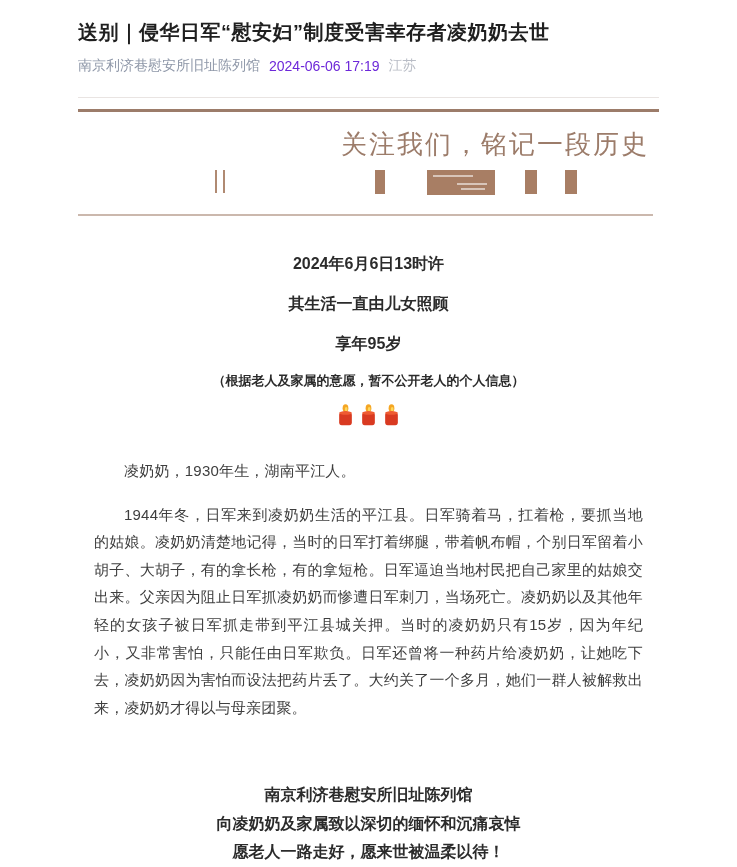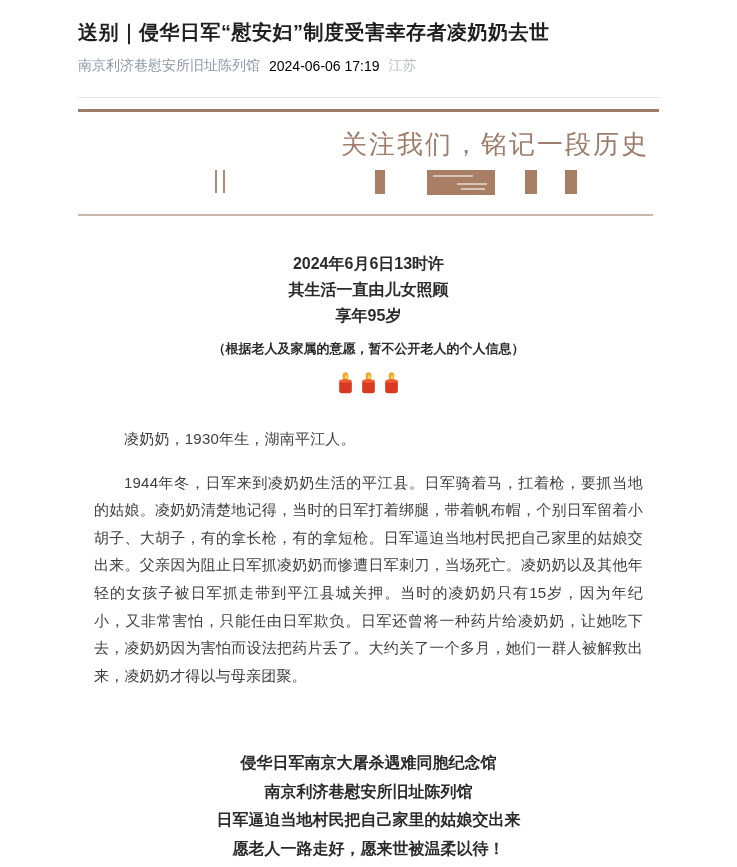--- a/index.html
+++ b/index.html
@@ -13,21 +13,21 @@
   
   .article-title{
     font-size:20px;font-weight:700;color:#1f1f1f;
     line-height:1.4;letter-spacing:.5px;margin:0;
   }
   .meta-row{
     margin-top:11px;font-size:14px;display:flex;align-items:center;gap:9px;
     white-space:nowrap;
   }
   .meta-account{color:#8e97a8;}
-  .meta-date{color:#000000;}
+  .meta-date{color:#6d28d9;}
   .meta-location{color:#b9bdc6;}
 
   
   .banner{
     margin-top:22px;height:122px;position:relative;
   }
   .banner-hairline{height:1px;background:#e9e4e2;width:100%;}
   .banner-topline{height:3px;background:#9c7c6a;width:100%;margin-top:11px;}
   .banner-slogan{
     text-align:right;margin-top:17px;padding-right:10px;
@@ -44,21 +44,21 @@
   .bar-stamp .tex{position:absolute;background:rgba(255,255,255,.55);height:2px;}
   .bar-stamp .tex.a{left:6px;top:5px;width:40px;}
   .bar-stamp .tex.b{left:30px;top:13px;width:30px;}
   .bar-stamp .tex.c{left:34px;top:18px;width:24px;}
   .bar-solid2{left:447px;width:12px;height:24px;}
   .bar-solid3{left:487px;width:12px;height:24px;}
   .banner-bottomline{height:2px;background:#cbb8ad;width:99%;margin-top:19px;}
 
   
   .notice{margin-top:33px;text-align:center;color:#2b2b2b;}
-  .notice-line{font-size:16px;font-weight:700;line-height:1.5;margin:2px;}
+  .notice-line{font-size:16px;font-weight:700;line-height:1.5;margin:16px;}
   .notice-note{font-size:13px;font-weight:700;margin-top:12px;color:#2b2b2b;}
   .candles{margin-top:14px;display:flex;justify-content:center;gap:6px;height:22px;align-items:flex-end;}
   .candle{display:inline-block;line-height:0;}
 
   
   .body-text{margin-top:31px;}
   .body-text p{
     font-size:15px;line-height:1.84;color:#3e3e3e;margin:16px;
     text-indent:2em;text-align:justify;letter-spacing:.2px;
   }
@@ -131,19 +131,18 @@
       </span>
     </div>
   </div>
 
   <div class="body-text">
     <p>凌奶奶，1930年生，湖南平江人。</p>
     <p>1944年冬，日军来到凌奶奶生活的平江县。日军骑着马，扛着枪，要抓当地的姑娘。凌奶奶清楚地记得，当时的日军打着绑腿，带着帆布帽，个别日军留着小胡子、大胡子，有的拿长枪，有的拿短枪。日军逼迫当地村民把自己家里的姑娘交出来。父亲因为阻止日军抓凌奶奶而惨遭日军刺刀，当场死亡。凌奶奶以及其他年轻的女孩子被日军抓走带到平江县城关押。当时的凌奶奶只有15岁，因为年纪小，又非常害怕，只能任由日军欺负。日军还曾将一种药片给凌奶奶，让她吃下去，凌奶奶因为害怕而设法把药片丢了。大约关了一个多月，她们一群人被解救出来，凌奶奶才得以与母亲团聚。</p>
   </div>
 
   <div class="footer-block">
-    <p class="footer-line">侵华日军南京大屠杀遇难同胞纪念馆</p>
     <p class="footer-line">南京利济巷慰安所旧址陈列馆</p>
-    <p class="footer-line">日军逼迫当地村民把自己家里的姑娘交出来</p>
+    <p class="footer-line">向凌奶奶及家属致以深切的缅怀和沉痛哀悼</p>
     <p class="footer-line">愿老人一路走好，愿来世被温柔以待！</p>
   </div>
 
 </div>
 
 </body></html>

